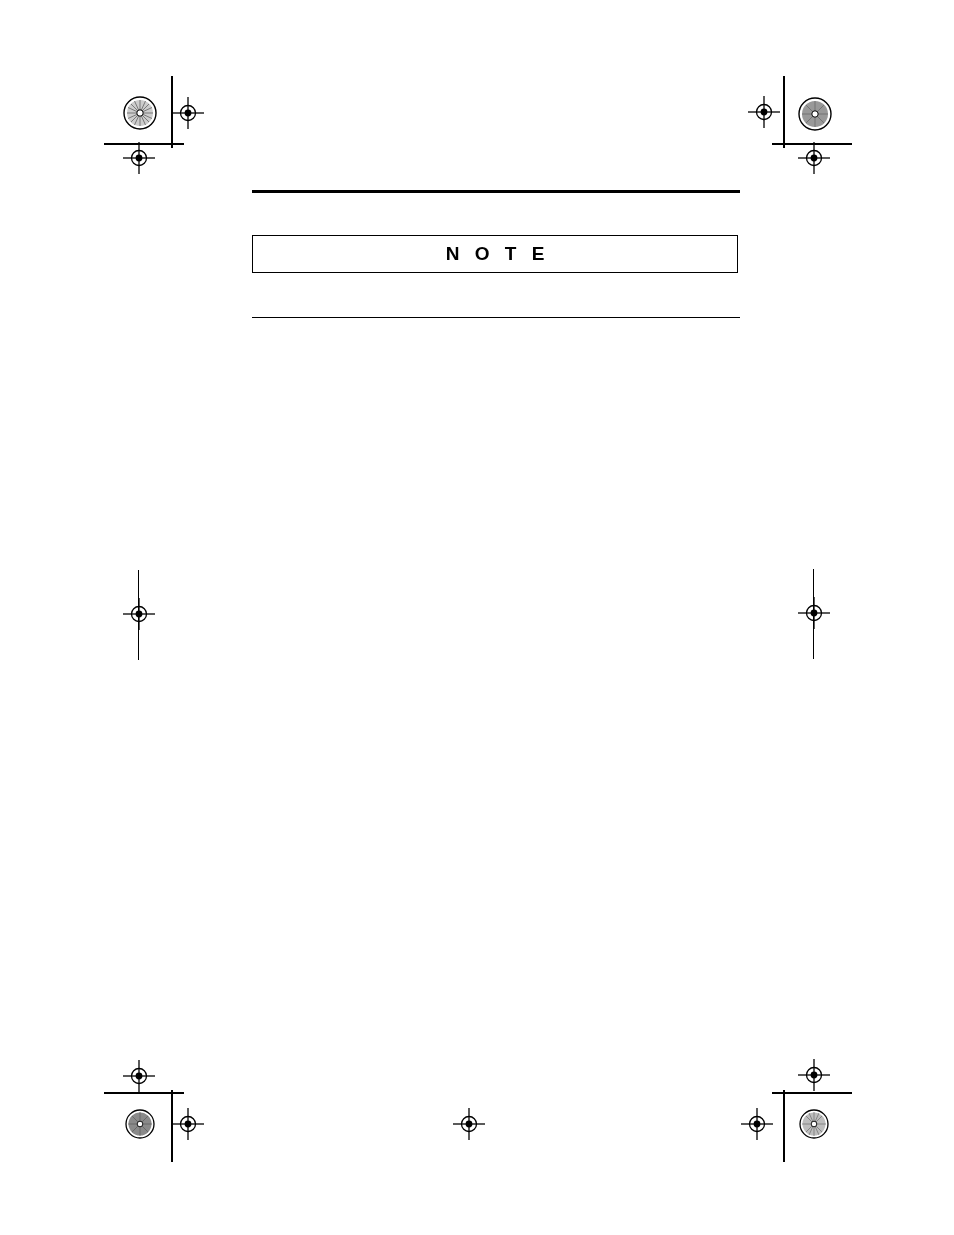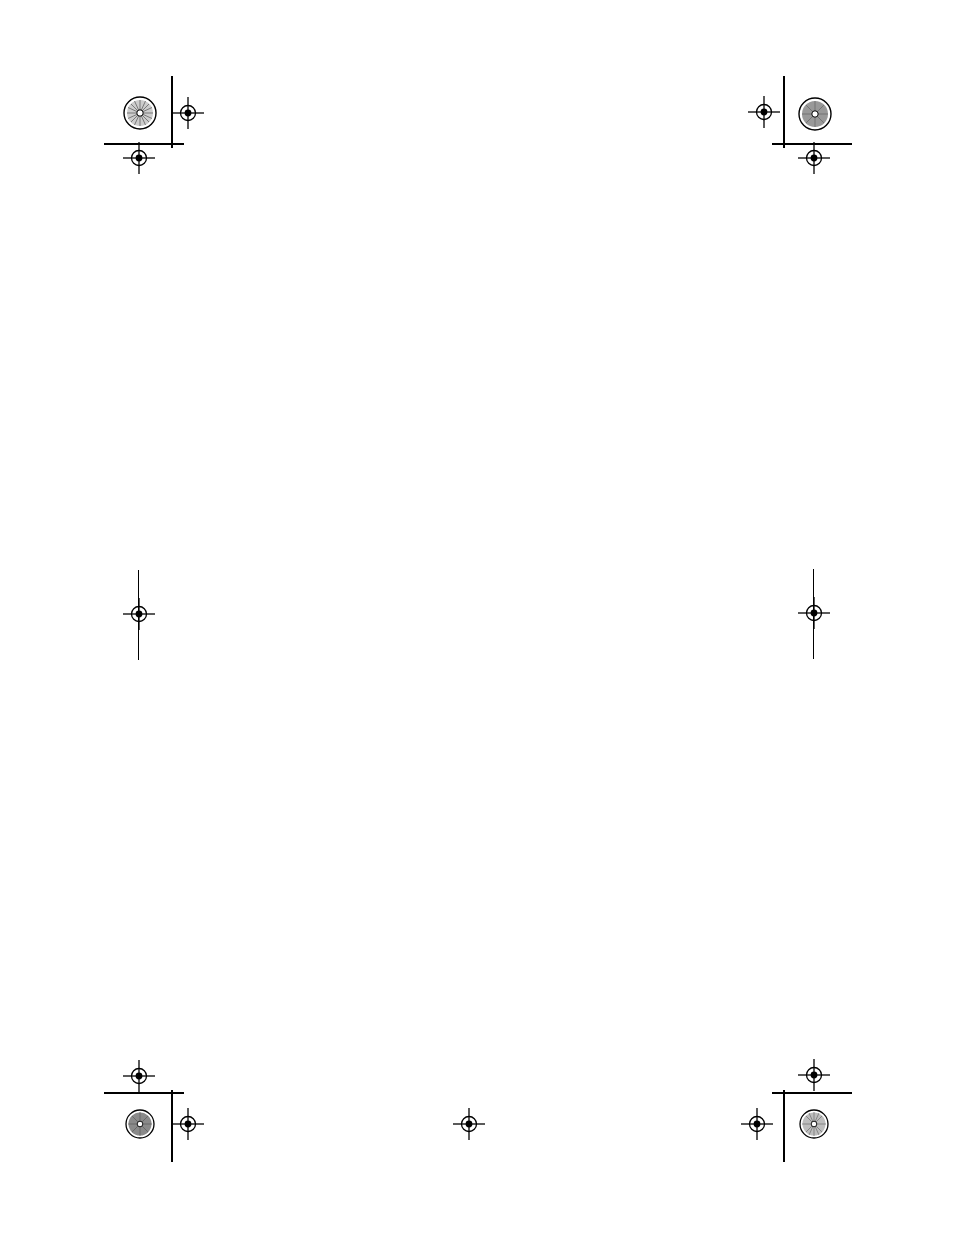--- a/index.html
+++ b/index.html
@@ -239,14 +239,23 @@
           <line x1="4" y1="16" x2="28" y2="16"></line>
         <line x1="8" y1="8" x2="24" y2="24"></line>
           <line x1="24" y1="8" x2="8" y2="24"></line>
         <line x1="11" y1="5" x2="21" y2="27"></line>
           <line x1="21" y1="5" x2="11" y2="27"></line>
       </g>
       <circle cx="16" cy="16" r="2.8" fill="#ffffff" stroke="#000000" stroke-width="0.9"></circle>
     </svg>
   </div>
 
+  <div class="content">
+    <div class="rule-top"></div>
+
+    <div class="note-box">
+      <div class="note-label">N O T E</div>
+    </div>
+
+    <div class="rule-bottom"></div>
+  </div>
 
 </div>
 
 </body></html>

